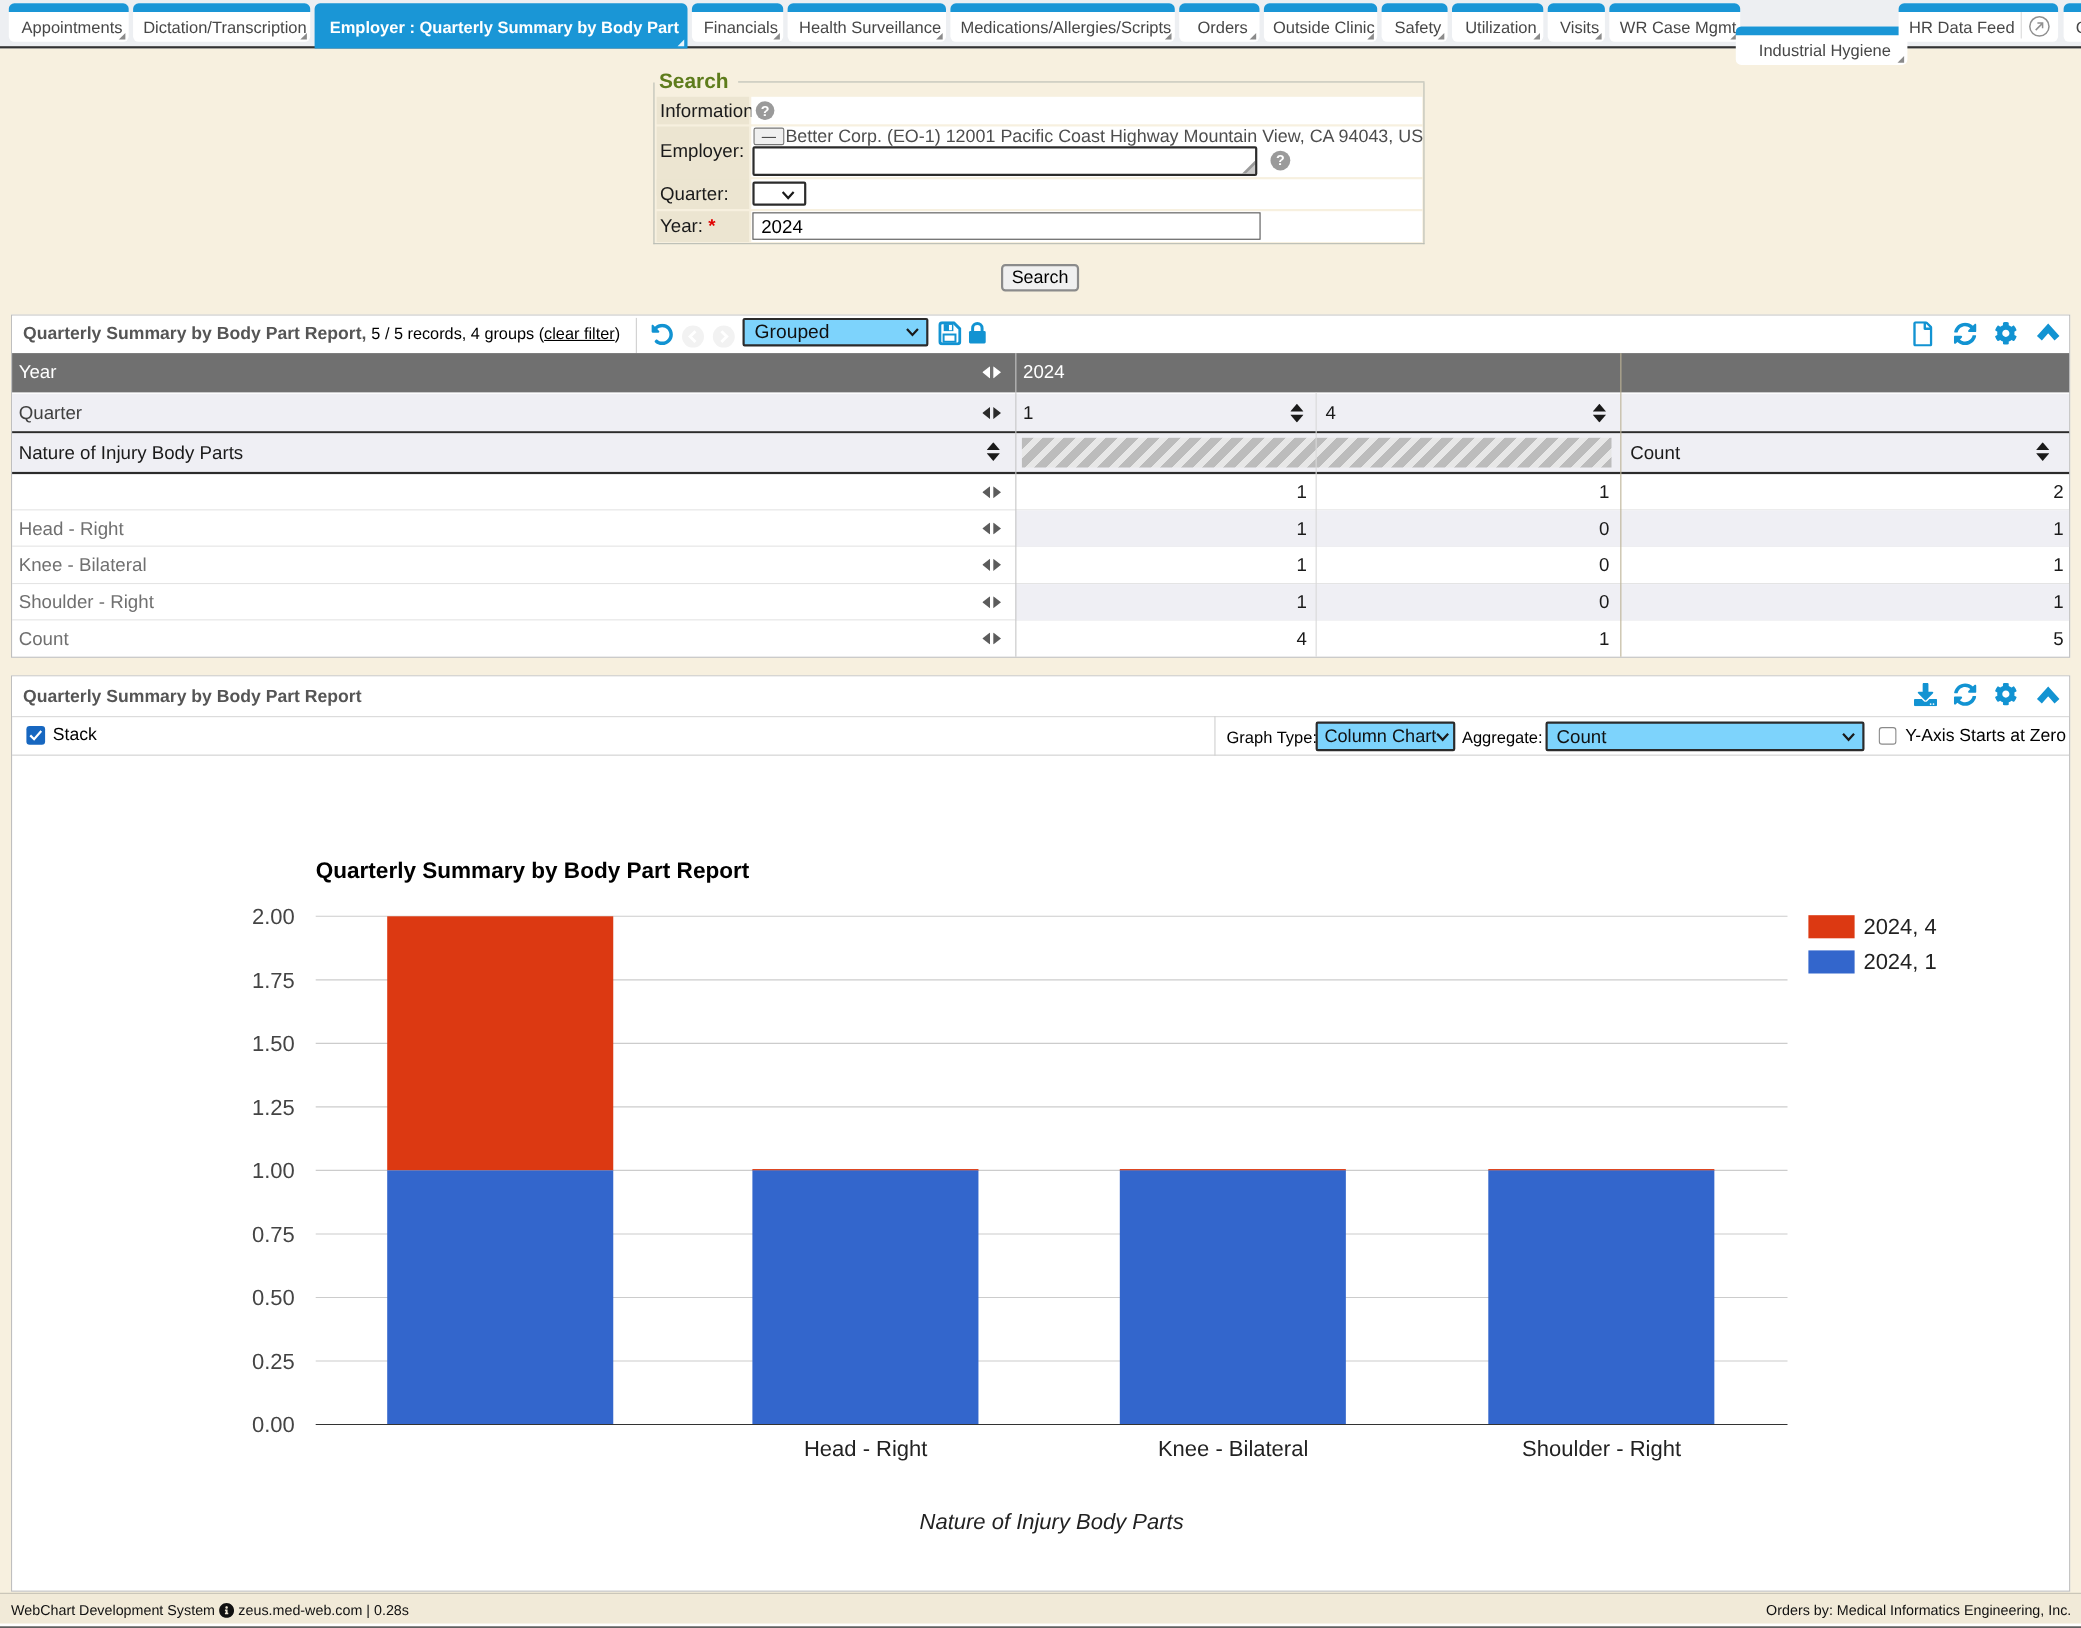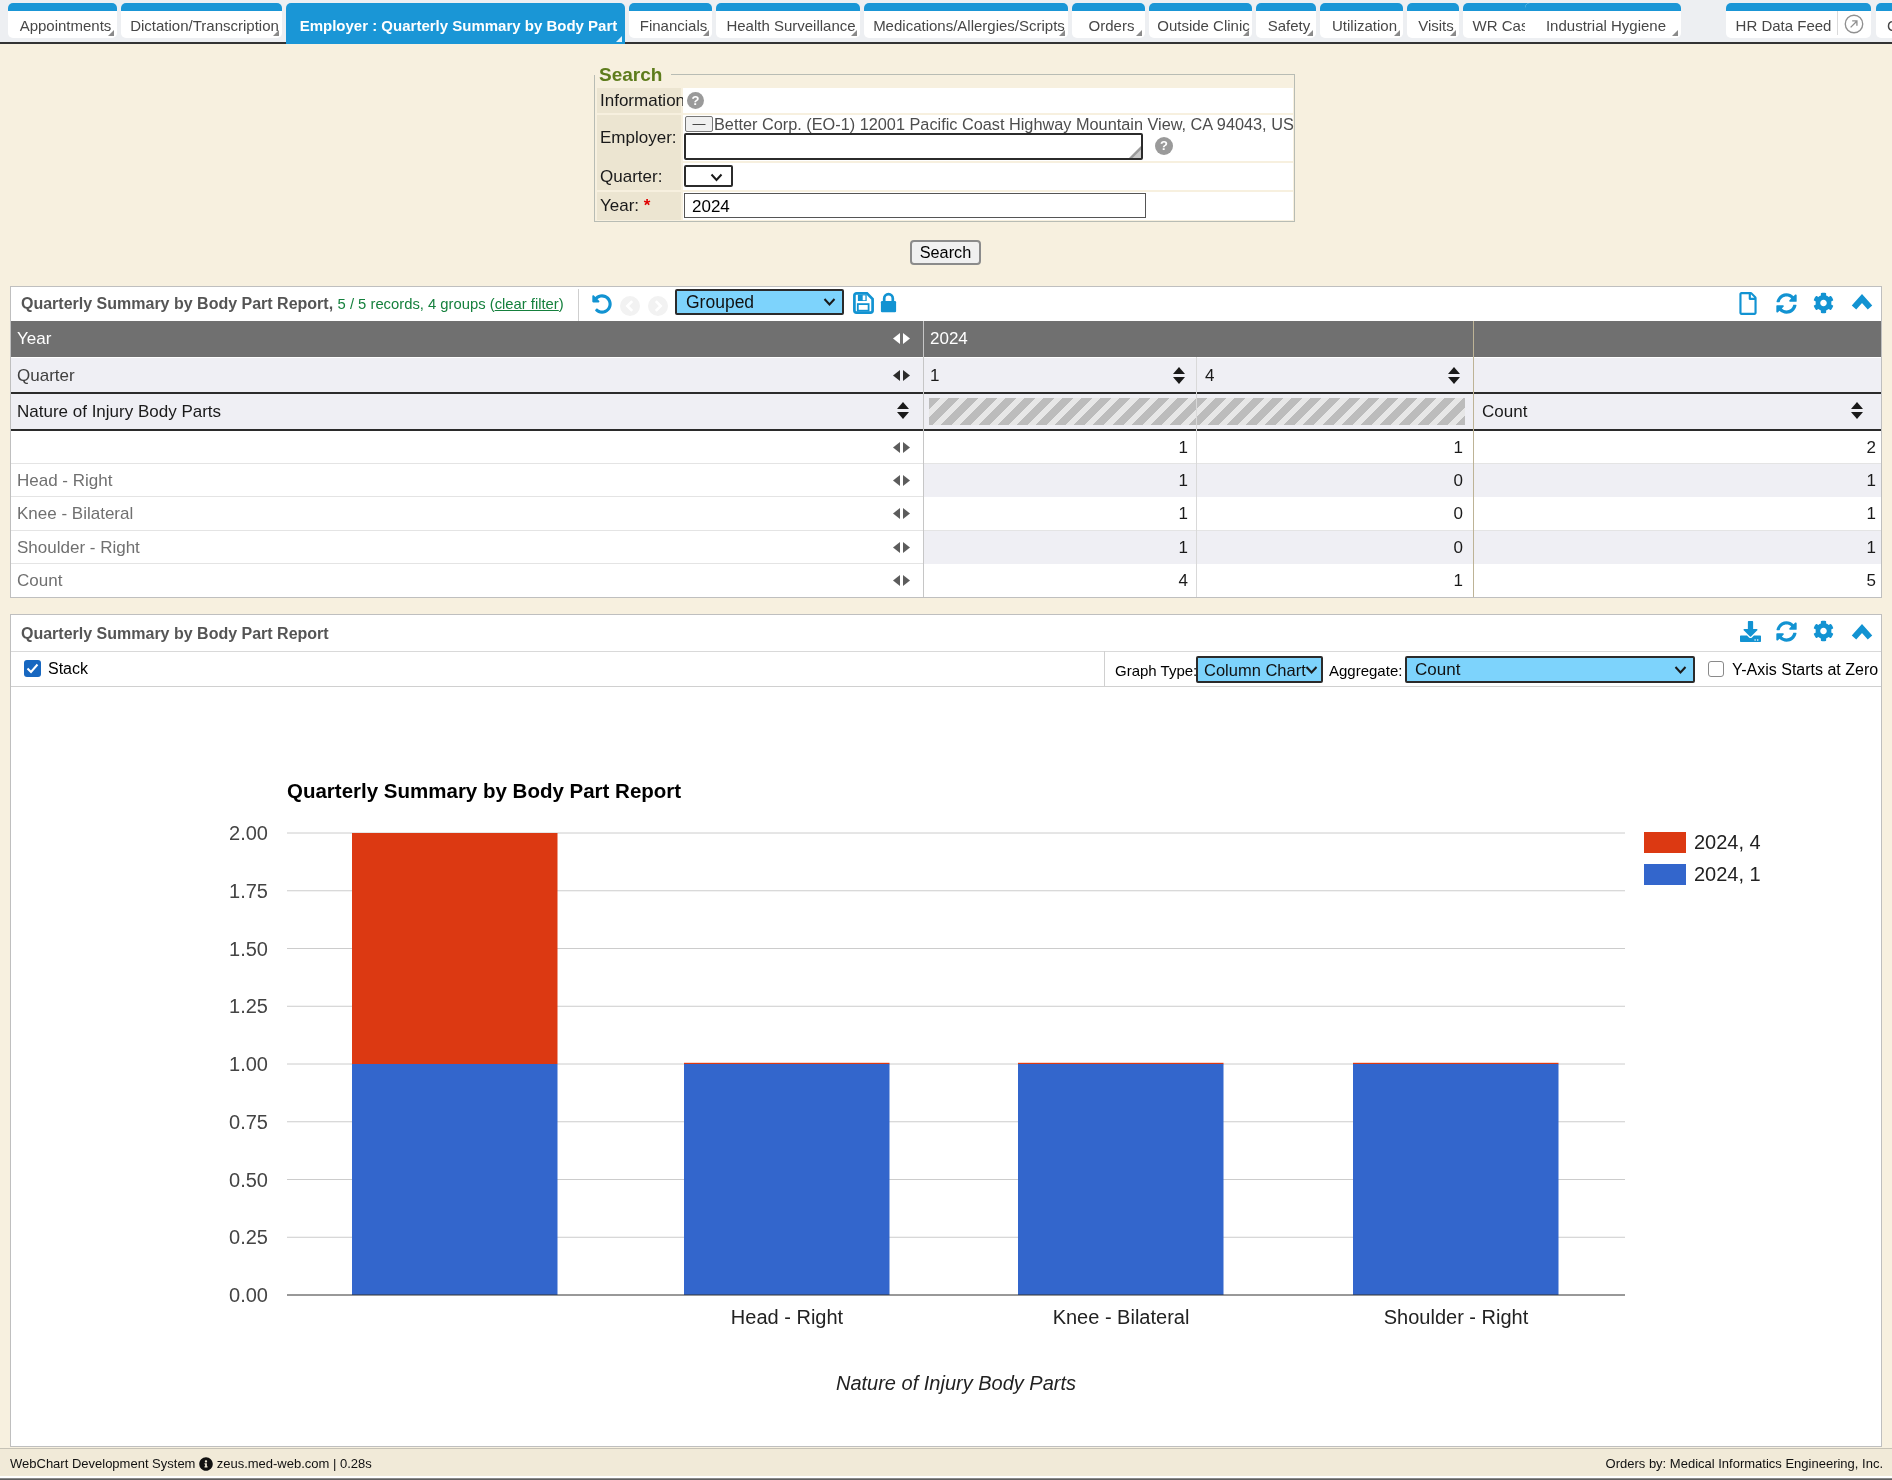--- a/index.html
+++ b/index.html
@@ -20,21 +20,21 @@
 .flab { position:absolute; background:#ece5d1; color:#1a1a1a; font-size:17px; }
 .fwhite { position:absolute; background:#fff; }
 .qicon { display:inline-block; width:17px; height:17px; border-radius:50%; background:#9a9a9a; color:#fff; font-size:13px; font-weight:bold; text-align:center; line-height:17px; }
 #searchbtn { position:absolute; left:910px; top:240px; width:71px; height:25px; background:#f0f0f0; border:2px solid #8b8b8b; border-radius:4px; color:#000; font-size:16.3px; text-align:center; line-height:21px; }
 
 .panel { position:absolute; left:10px; width:1872px; background:#fff; border:1px solid #bfbfbf; }
 #panel1 { top:286px; height:312px; }
 #panel2 { top:614px; height:833px; }
 .phead { position:relative; height:34px; background:#fff; }
 .ptitle { position:absolute; left:10px; top:8px; font-size:16px; color:#555; }
-.ptitle .sub { font-size:14.8px; color:#15803d; }
+.ptitle .sub { font-size:14.8px; color:#000000; }
 .ptitle b { color:#555; }
 
 .icn { position:absolute; }
 
 #ctrlrow { position:relative; height:36px; border-bottom:1px solid #d0d0d0; }
 .sel { position:absolute; background:#7dd3fc; border:2px solid #2b2b2b; border-radius:2px; }
 .sel .st { position:absolute; left:8px; top:50%; transform:translateY(-50%); font-size:17px; color:#111; white-space:nowrap; }
 .sel svg { position:absolute; right:6px; top:50%; transform:translateY(-50%); }
 #pivot { position:relative; width:1870px; height:276px; }
 .drow { position:absolute; left:0; width:1870px; height:33.2px; border-bottom:1px solid #e4e4e4; }
@@ -102,21 +102,21 @@
   <div class="tab" style="left:1407px;width:52px;">
       <div class="strip"></div>
       <div class="lbl">Visits</div>
       <div class="corner"></div>
     </div>
   <div class="tab" style="left:1463px;width:119px;">
       <div class="strip"></div>
       <div class="lbl">WR Case Mgmt</div>
       <div class="corner"></div>
     </div>
-  <div class="tab" style="left:1525px;width:156px;">
+  <div class="tab" style="left:1578px;width:156px;margin-top:21px;">
       <div class="strip"></div>
       <div class="lbl">Industrial Hygiene</div>
       <div class="corner"></div>
     </div>
   <div class="tab" style="left:1726px;width:145px;">
       <div class="strip"></div>
       <div class="lbl" style="left:-33px;">HR Data Feed</div>
     <div style="position:absolute;right:33px;top:8px;bottom:3px;width:1px;background:#dadada;"></div>
     <svg style="position:absolute;right:7px;top:11px;" width="20" height="20" viewBox="0 0 22 22">
         <circle cx="11" cy="11" r="9.6" fill="none" stroke="#909090" stroke-width="1.5"></circle>

